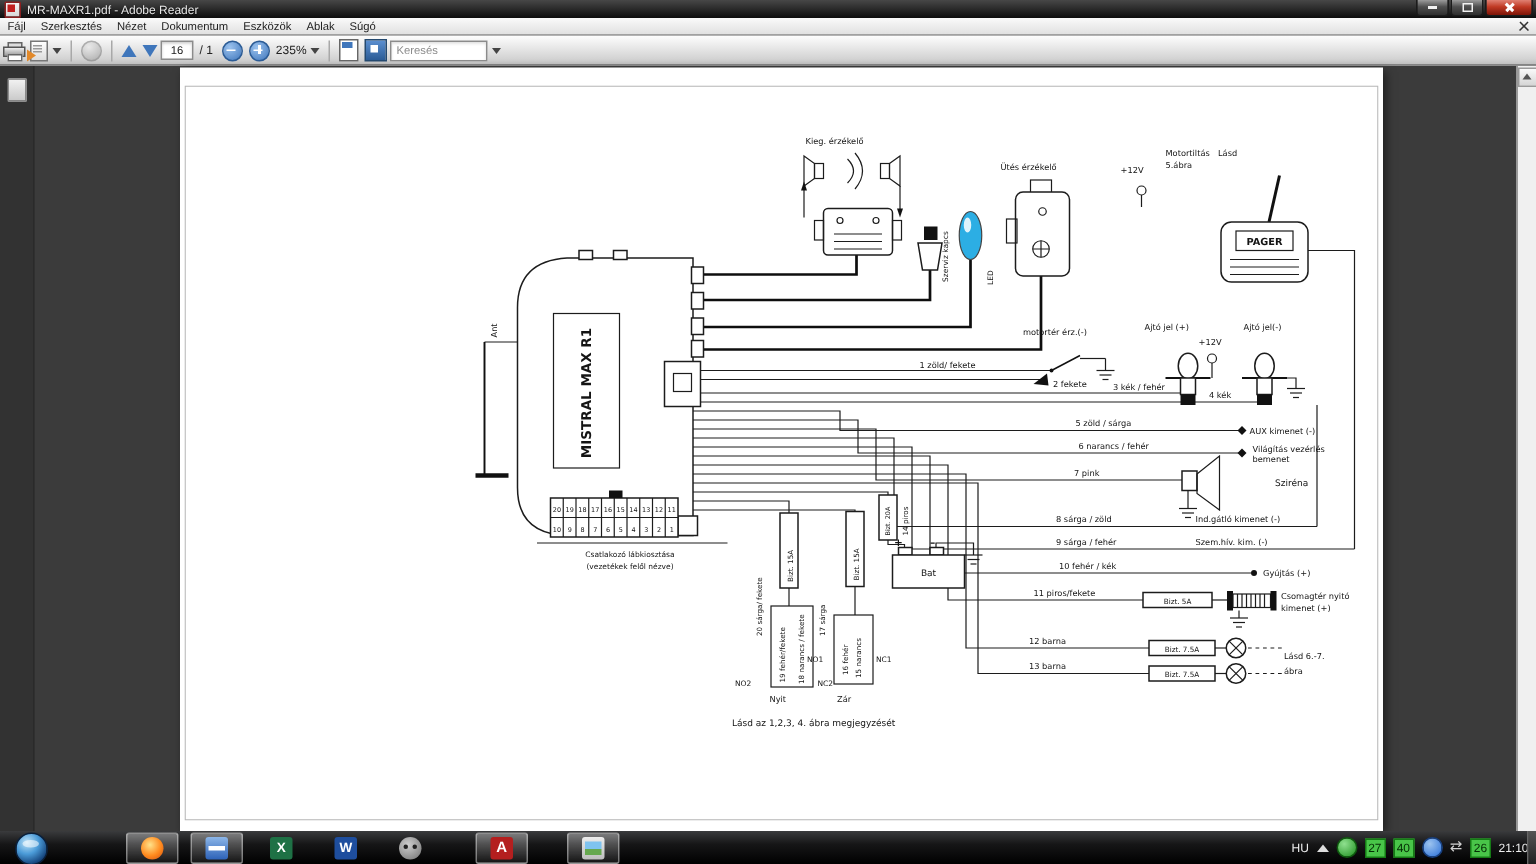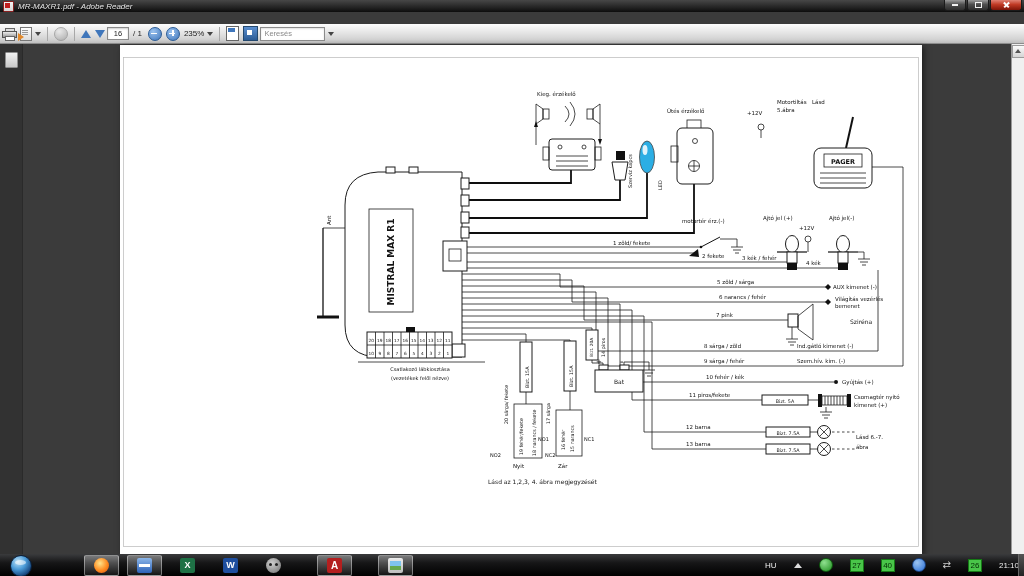--- a/index.html
+++ b/index.html
@@ -4,21 +4,21 @@
 <style>
   html,body{margin:0;padding:0;background:#000;}
   #screen{position:relative;width:1024px;height:576px;overflow:hidden;
     font-family:"Liberation Sans","DejaVu Sans",sans-serif;background:#3b3b3b;}
   
   .titlebar{position:absolute;left:0;top:0;width:1024px;height:12px;
     background:linear-gradient(#474747,#0d0d0d);display:flex;align-items:center;}
   .titlebar .appico{width:9px;height:9px;margin:0 4px 0 3px;background:linear-gradient(#f5f5f5,#d7d7d7);
     border:1px solid #8a2020;border-radius:1px;position:relative;}
   .titlebar .appico:before{content:"";position:absolute;left:1px;top:1px;width:5px;height:5px;background:#c21f1f;}
-  .titlebar .ttl{color:#e8e8e8;font-size:8px;line-height:9px;text-shadow:0 1px 1px #000;font-style:italic;}
+  .titlebar .ttl{color:#e8e8e8;font-size:8px;line-height:9px;text-shadow:0 1px 1px #000;}
   .winbtns{position:absolute;right:2px;top:0;display:flex;}
   .wb{height:10px;border:1px solid #1b1b1b;border-top:none;border-radius:0 0 3px 3px;
     background:linear-gradient(#9b9b9b,#4f4f4f 45%,#2e2e2e);margin-left:1px;position:relative;}
   .wb.min{width:20px}.wb.max{width:20px}
   .wb.close{width:30px;background:linear-gradient(#e08173,#c03a25 45%,#7d1407);}
   .wb .bar{position:absolute;left:50%;top:4px;width:6px;height:2px;margin-left:-3px;background:#f2f2f2;}
   .wb .box{position:absolute;left:50%;top:2px;width:5px;height:4px;margin-left:-3px;border:1px solid #f2f2f2;}
   .wb .x1,.wb .x2{position:absolute;left:50%;top:4px;width:7px;height:1.5px;margin-left:-3.5px;background:#fff;}
   .wb .x1{transform:rotate(45deg)}.wb .x2{transform:rotate(-45deg)}
   
@@ -80,21 +80,21 @@
   .i-tc{background:linear-gradient(#8cb6e8,#2d62b8);}
   .i-tc:before{content:"";position:absolute;left:2px;top:6px;width:11px;height:3px;background:#fff;}
   .i-xl{background:#1e7145;color:#fff;font-size:9px;font-weight:bold;text-align:center;line-height:15px;}
   .i-wd{background:#1e4e9e;color:#fff;font-size:9px;font-weight:bold;text-align:center;line-height:15px;}
   .i-sk{border-radius:50%;background:radial-gradient(circle at 40% 35%,#cfcfcf,#6f6f6f);}
   .i-sk:before{content:"";position:absolute;left:3px;top:5px;width:3px;height:3px;border-radius:50%;background:#222;box-shadow:6px 0 0 #222;}
   .i-ar{background:#b41f1f;color:#fff;font-size:10px;font-weight:bold;text-align:center;line-height:15px;}
   .i-iv{background:linear-gradient(#ececec,#bdbdbd);}
   .i-iv:before{content:"";position:absolute;left:2px;top:3px;width:11px;height:9px;background:linear-gradient(#7fc3ef 55%,#66a84f 55%);}
   .tray{position:absolute;right:5px;top:0;height:22px;display:flex;align-items:center;color:#eee;font-size:8px;}
-  .tray>*{margin-left:17px;}
+  .tray>*{margin-left:5px;}
   .badge{min-width:12px;height:11px;background:#49c549;border:1px solid #157a15;color:#042e04;
     font-size:8px;font-weight:normal;text-align:center;line-height:11px;}
   .trayarrow{width:0;height:0;border-left:4px solid transparent;border-right:4px solid transparent;border-bottom:5px solid #ddd;}
   .i-globe{width:12px;height:12px;border-radius:50%;background:radial-gradient(circle at 35% 30%,#8fe08f,#1f8f1f);border:1px solid #0e5a0e;}
   .i-blue{width:12px;height:12px;border-radius:50%;background:radial-gradient(circle at 35% 30%,#9cc3ef,#2a6fd6);border:1px solid #173f7e;}
   .i-sync{color:#cfcfcf;font-size:10px;line-height:12px;}
   .showdesk{position:absolute;right:0;top:0;width:5px;height:22px;background:linear-gradient(#555,#222);border-left:1px solid #666;}
   
   svg text{fill:#141414;font-family:"DejaVu Sans",sans-serif;font-size:5.5px;}
   .mid{text-anchor:middle}.b{font-weight:bold}
@@ -121,20 +121,33 @@
       </div>
     <div class="wb max">
         <span class="box"></span>
       </div>
     <div class="wb close">
         <span class="x1"></span>
         <span class="x2"></span>
       </div>
   </div>
 
+  <div class="menubar">
+    <span class="mi">Fájl</span>
+    <span class="mi">Szerkesztés</span>
+    <span class="mi">Nézet</span>
+    <span class="mi">Dokumentum</span>
+    <span class="mi">Eszközök</span>
+    <span class="mi">Ablak</span>
+    <span class="mi">Súgó</span>
+    <span class="menux">
+        <i></i>
+        <i></i>
+      </span>
+  </div>
 
   <div class="toolbar">
     <div class="tbtn">
       <span class="printer">
           <span class="top"></span>
           <span class="bod"></span>
           <span class="out"></span>
         </span>
     </div>
     <div class="tbtn">

